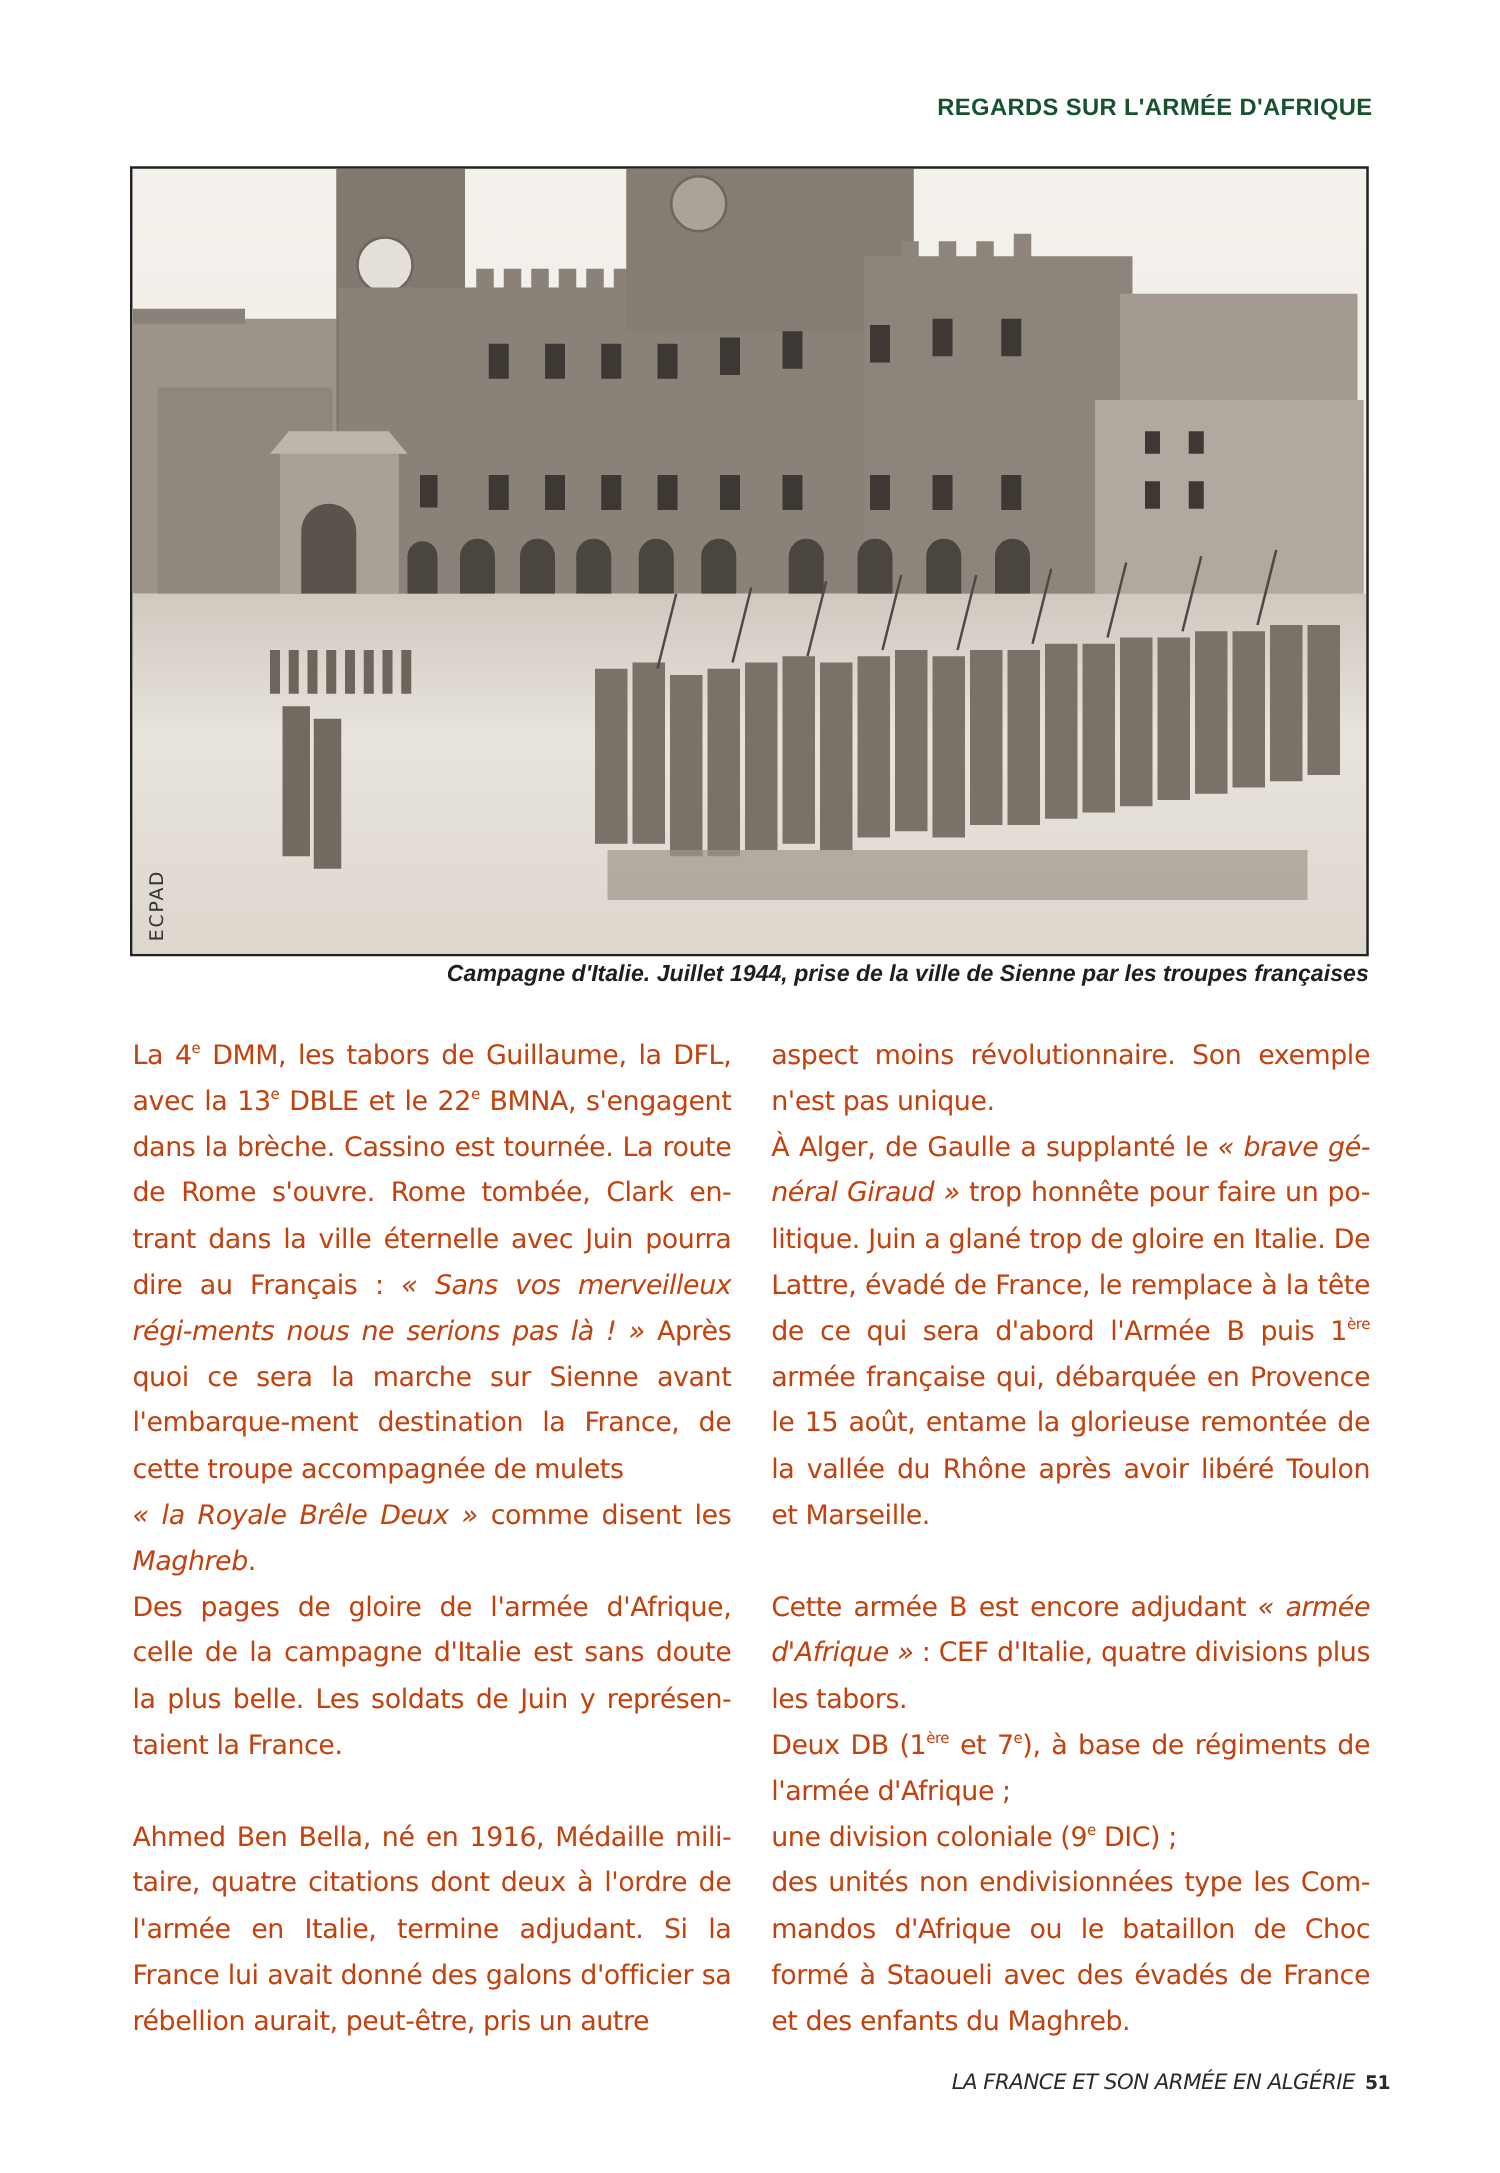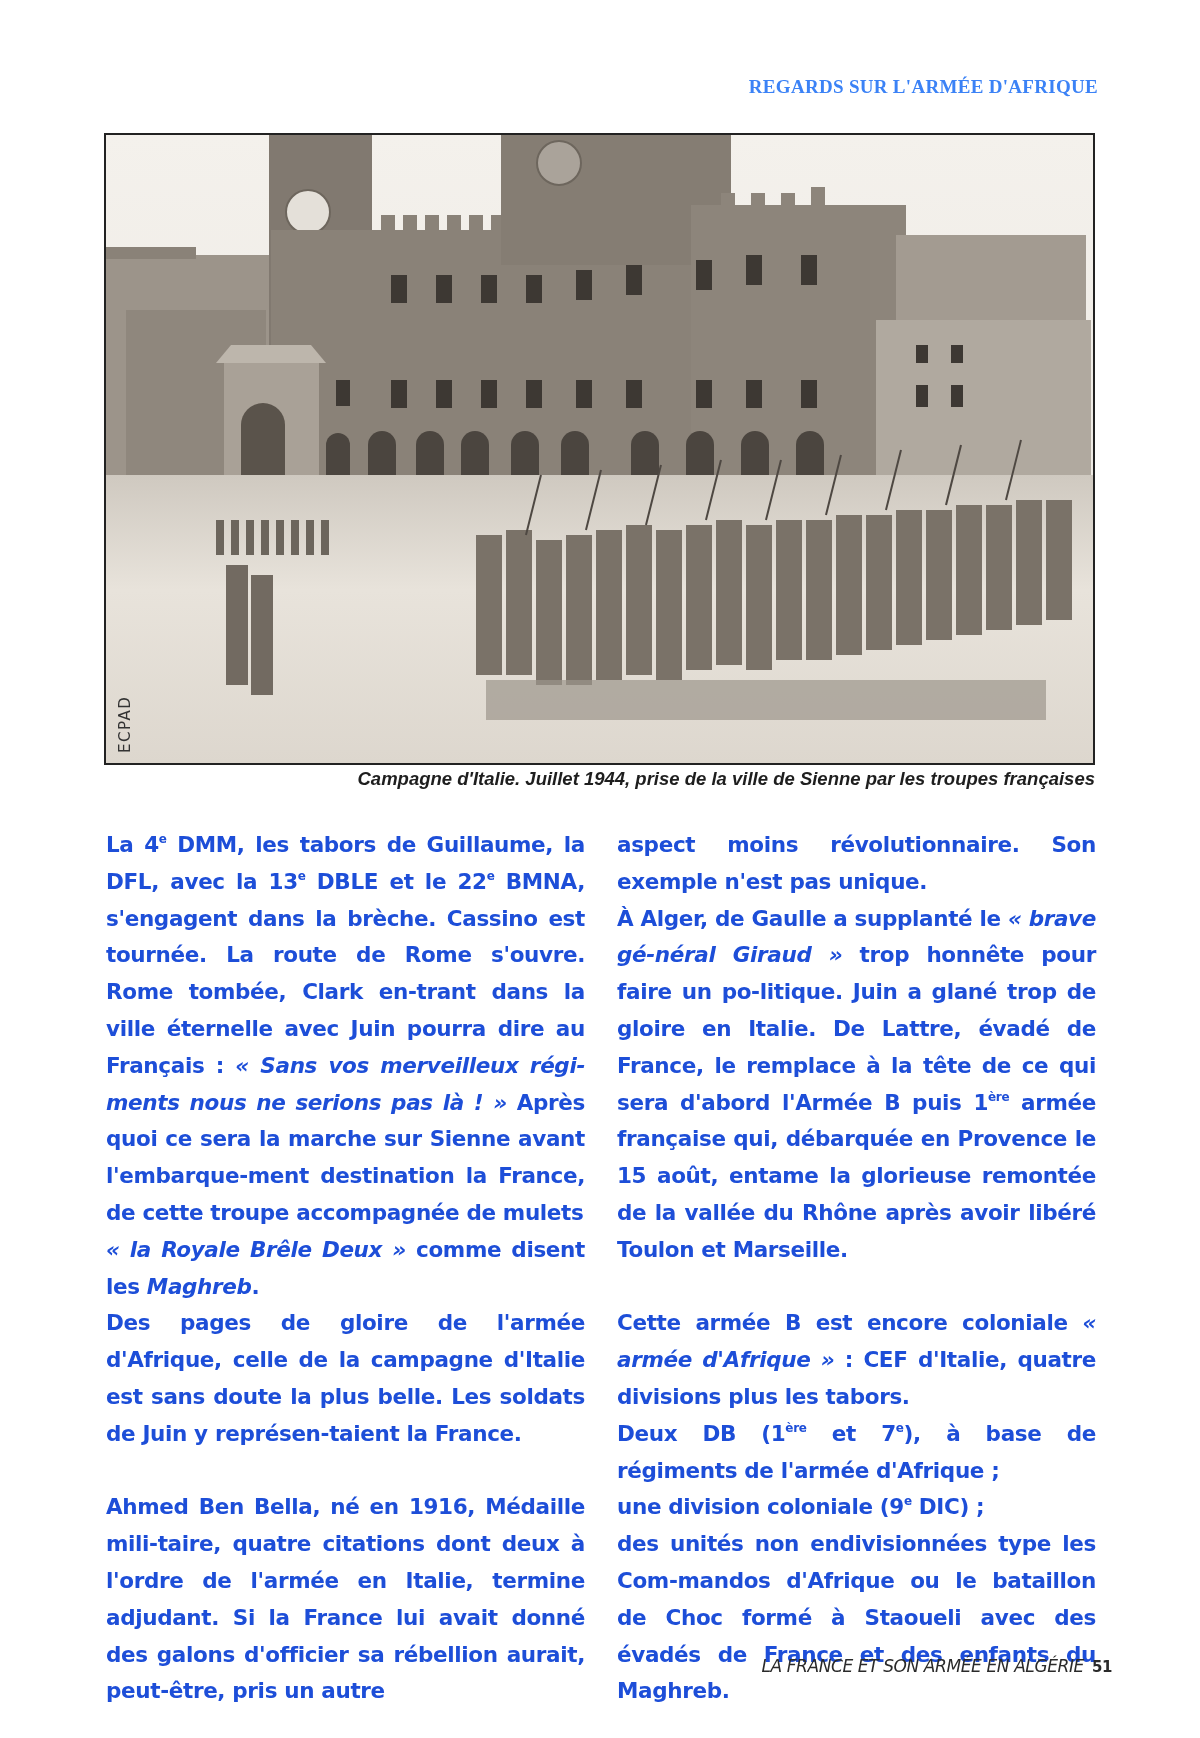--- a/index.html
+++ b/index.html
@@ -1,34 +1,34 @@
 <!DOCTYPE html>
 <html><head>
 <meta charset="utf-8">
 <style>
   html, body { margin: 0; padding: 0; background: #ffffff; }
   body { width: 1200px; height: 1738px; position: relative; overflow: hidden;
          font-family: "Liberation Sans", "DejaVu Sans", sans-serif; color: #2a2a2a; }
 
-  .running-head { position: absolute; top: 76px; right: 102px; font-family: Liberation Serif, serif;
-                  font-weight: bold; font-size: 19px; letter-spacing: 0.3px; color: #3b82f6; }
+  .running-head { position: absolute; top: 76px; right: 102px; font-family: Liberation Sans, sans-serif;
+                  font-weight: bold; font-size: 19px; letter-spacing: 0.3px; color: #14532d; }
 
   .photo { position: absolute; left: 104px; top: 133px; width: 987px; height: 628px;
            border: 2px solid #222; overflow: hidden; background: #efebe5; }
   .photo svg { display: block; width: 100%; height: 100%; }
   .credit { position: absolute; left: 10px; bottom: 10px; transform-origin: left bottom;
             transform: rotate(-90deg) translate(0, 18px); font-size: 15px; letter-spacing: 1.5px;
             color: #333; font-family: "DejaVu Sans", sans-serif; white-space: nowrap; }
 
   .caption { position: absolute; top: 768px; left: 104px; width: 991px; text-align: right;
              font-weight: bold; font-style: italic; font-size: 18.5px; color: #1e1e1e;
              font-family: "Liberation Sans", sans-serif; }
 
   .col { position: absolute; top: 827px; width: 479px; font-size: 21.5px; line-height: 36.8px;
-         font-family: "DejaVu Sans", sans-serif; font-weight: bold; color: #1d4ed8;
+         font-family: "DejaVu Sans", sans-serif; font-weight: normal; color: #c2410c;
          letter-spacing: -0.35px; }
   .col.left { left: 106px; }
   .col.right { left: 617px; }
   .col p { margin: 0; text-align: justify; }
   .col p.last-left { text-align-last: left; }
   .col p.gap { margin-top: 36.8px; }
   .col i { font-style: italic; }
   sup { font-size: 12px; line-height: 0; vertical-align: 9px; }
 
   .footer { position: absolute; top: 1656px; right: 88px; font-size: 17px; color: #2a2a2a;
@@ -190,21 +190,21 @@
 <div class="col left">
   <p><span>La 4</span><sup>e</sup><span> DMM, les tabors de Guillaume, la DFL, avec la 13</span><sup>e</sup><span> DBLE et le 22</span><sup>e</sup><span> BMNA, s'engagent dans la brèche. Cassino est tournée. La route de Rome s'ouvre. Rome tombée, Clark en-trant dans la ville éternelle avec Juin pourra dire au Français : </span><i>« Sans vos merveilleux régi-ments nous ne serions pas là ! »</i><span> Après quoi ce sera la marche sur Sienne avant l'embarque-ment destination la France, de cette troupe accompagnée de mulets</span></p>
   <p><i>« la Royale Brêle Deux »</i><span> comme disent les </span><i>Maghreb</i><span>.</span></p>
   <p class="last-left">Des pages de gloire de l'armée d'Afrique, celle de la campagne d'Italie est sans doute la plus belle. Les soldats de Juin y représen-taient la France.</p>
   <p class="gap">Ahmed Ben Bella, né en 1916, Médaille mili-taire, quatre citations dont deux à l'ordre de l'armée en Italie, termine adjudant. Si la France lui avait donné des galons d'officier sa rébellion aurait, peut-être, pris un autre</p>
 </div>
 
 <div class="col right">
   <p>aspect moins révolutionnaire. Son exemple n'est pas unique.</p>
   <p><span>À Alger, de Gaulle a supplanté le </span><i>« brave gé-néral Giraud »</i><span> trop honnête pour faire un po-litique. Juin a glané trop de gloire en Italie. De Lattre, évadé de France, le remplace à la tête de ce qui sera d'abord l'Armée B puis 1</span><sup>ère</sup><span> armée française qui, débarquée en Provence le 15 août, entame la glorieuse remontée de la vallée du Rhône après avoir libéré Toulon et Marseille.</span></p>
-  <p class="gap"><span>Cette armée B est encore coloniale </span><i>« armée d'Afrique »</i><span> :  CEF d'Italie, quatre divisions plus les tabors.</span></p>
+  <p class="gap"><span>Cette armée B est encore adjudant </span><i>« armée d'Afrique »</i><span> :  CEF d'Italie, quatre divisions plus les tabors.</span></p>
   <p><span>Deux DB (1</span><sup>ère</sup><span> et 7</span><sup>e</sup><span>), à base de régiments de l'armée d'Afrique ;</span></p>
   <p><span>une division coloniale (9</span><sup>e</sup><span> DIC) ;</span></p>
   <p>des unités non endivisionnées type les Com-mandos d'Afrique ou le bataillon de Choc formé à Staoueli avec des évadés de France et des enfants du Maghreb.</p>
 </div>
 
 <div class="footer">
   <span class="pub">LA FRANCE ET SON ARMÉE EN ALGÉRIE</span><span class="num">51</span>
 </div>
 
 </body></html>

